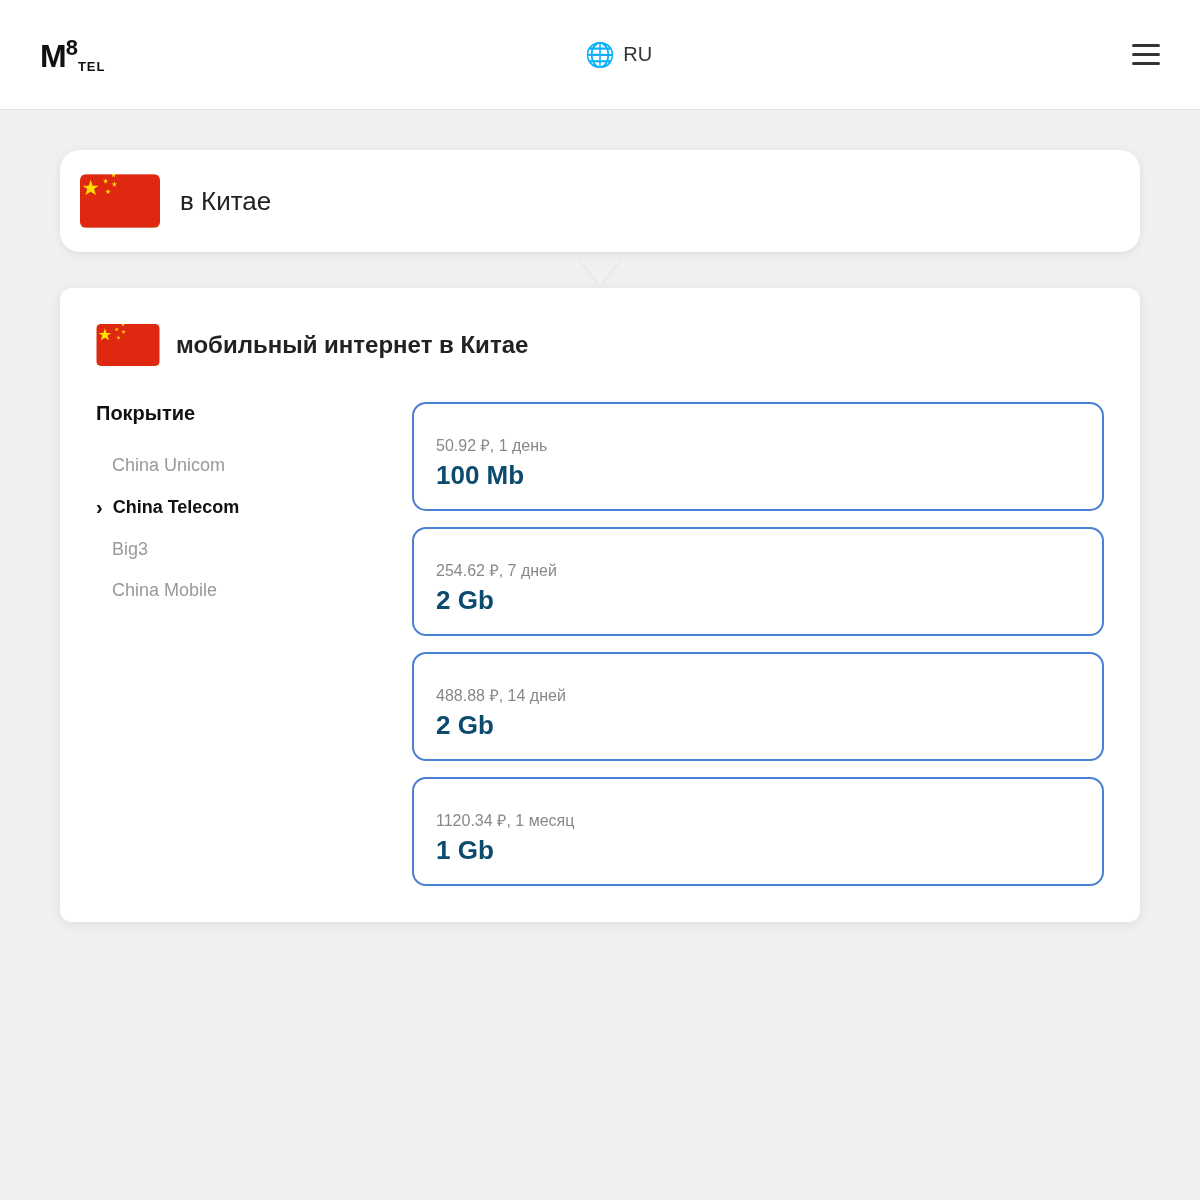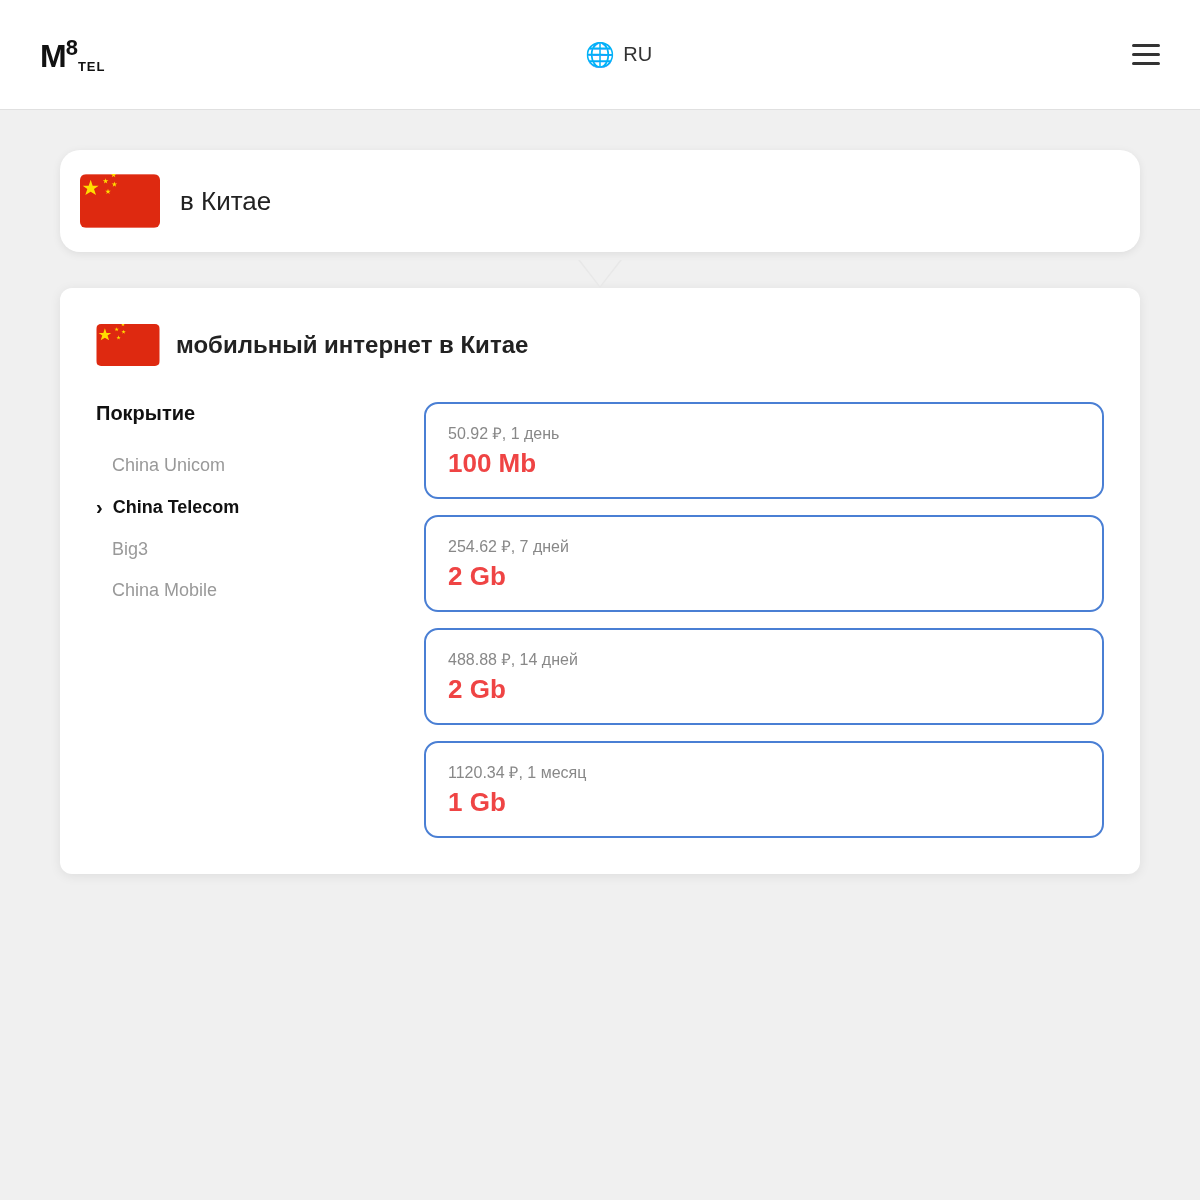--- a/index.html
+++ b/index.html
@@ -156,21 +156,21 @@
 
     .panel-title {
       font-size: 24px;
       font-weight: 700;
       color: #222;
     }
 
     
     .content-layout {
       display: flex;
-      gap: 48px;
+      gap: 36px;
       align-items: flex-start;
     }
 
     
     .coverage {
       width: 280px;
       flex-shrink: 0;
     }
 
     .coverage-title {
@@ -215,26 +215,27 @@
       border-radius: 14px;
       padding: 18px 22px;
       background: #ffffff;
       cursor: pointer;
     }
 
     .plan-subtitle {
       font-size: 16px;
       color: #888;
       margin-bottom: 4px;
+      margin-top: 12px;
     }
 
     .plan-size {
       font-size: 26px;
       font-weight: 800;
-      color: #ef4444;
+      color: #0c4a6e;
     }
 
     
     .china-flag-svg {
       width: 100%;
       height: 100%;
     }
   </style>
 </head>
 <body>

